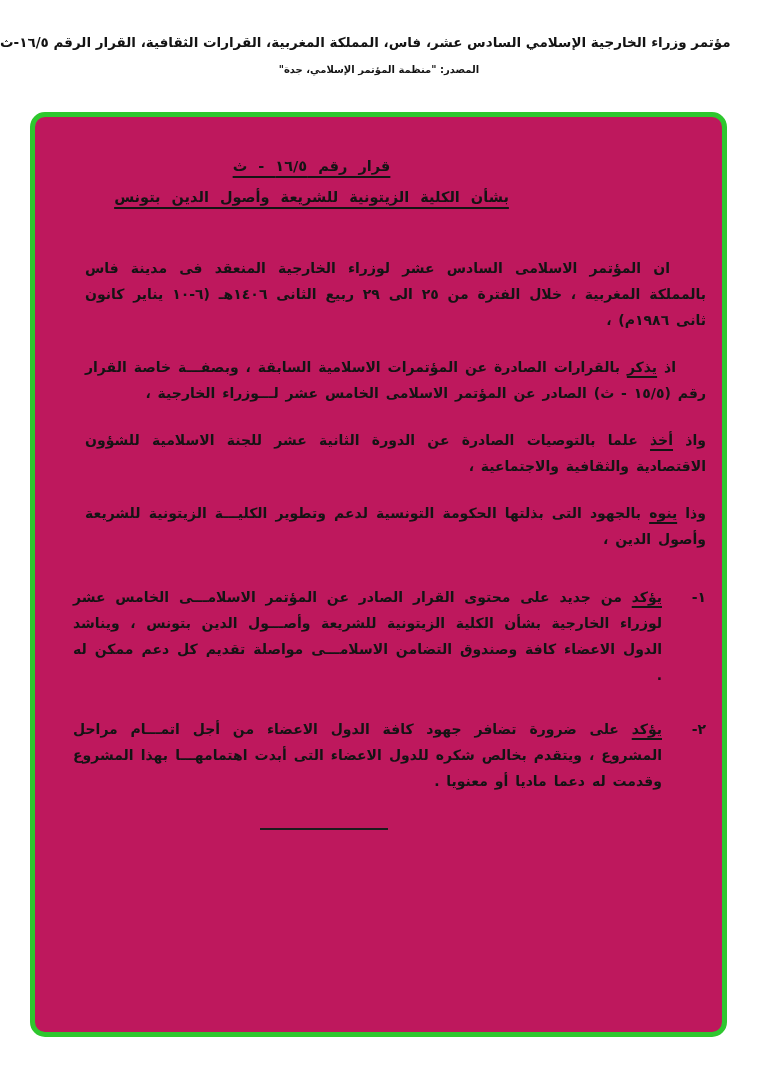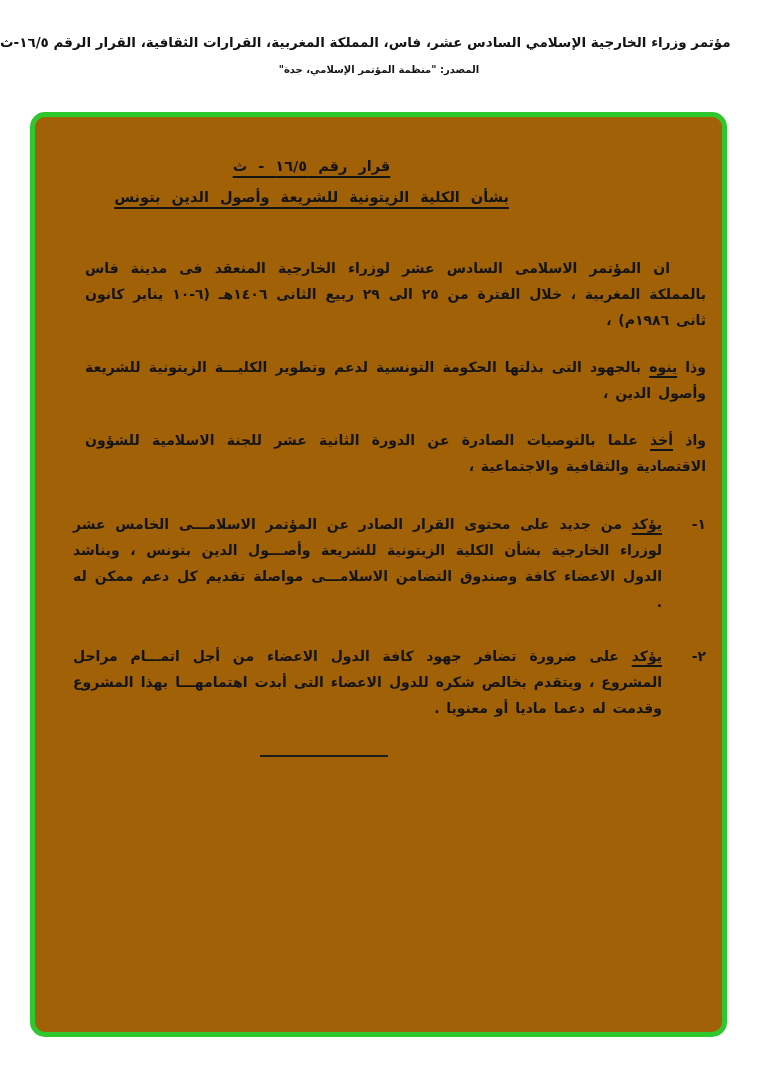--- a/index.html
+++ b/index.html
@@ -19,21 +19,21 @@
   .top-source {
     position: absolute; top: 63px; left: 0; width: 100%;
     text-align: center; direction: rtl;
     font-weight: bold; font-size: 10px; line-height: 14px;
   }
   .doc-box {
     position: absolute; left: 30px; top: 112px;
     width: 697px; height: 925px;
     border: 5px solid #2ec72e; border-radius: 15px;
     box-sizing: border-box;
-    background: #a16207;
+    background: #be185d;
   }
   .doc-content {
     position: absolute; top: 34px; right: 16px; left: 38px;
     direction: rtl;
     font-weight: bold; font-size: 14px; line-height: 26px;
     text-align: justify;
     word-spacing: 2px;
   }
   .title-wrap {
     text-align: center;
@@ -74,22 +74,23 @@
 
 <div class="doc-box" style="border-color: rgb(46, 199, 46);">
   <div class="doc-content">
 
     <div class="title-wrap">
       <div class="title-line">قرار رقم ١٦/٥ - ث</div>
       <div class="title-line">بشأن الكلية الزيتونية للشريعة وأصول الدين بتونس</div>
     </div>
 
     <p class="para indent-lg"><span>ان المؤتمر الاسلامى السادس عشر لوزراء الخارجية المنعقد فى مدينة فاس بالمملكة المغربية ، خلال الفترة من ٢٥ الى ٢٩ ربيع الثانى ١٤٠٦هـ (٦-١٠ يناير كانون ثانى ١٩٨٦م) ،</span></p>
+    <p class="para indent-md"><span>اذ </span><span class="ul">يذكر</span><span> بالقرارات الصادرة عن المؤتمرات الاسلامية السابقة ، وبصفـــة خاصة القرار رقم (١٥/٥ - ث) الصادر عن المؤتمر الاسلامى الخامس عشر لـــوزراء الخارجية ،</span></p>
+    <p class="para"><span>واذ </span><span class="ul">أخذ</span><span> علما بالتوصيات الصادرة عن الدورة الثانية عشر للجنة الاسلامية للشؤون الاقتصادية والثقافية والاجتماعية ،</span></p>
     <p class="para"><span>وذا </span><span class="ul">ينوه</span><span> بالجهود التى بذلتها الحكومة التونسية لدعم وتطوير الكليـــة الزيتونية للشريعة وأصول الدين ،</span></p>
-    <p class="para"><span>واذ </span><span class="ul">أخذ</span><span> علما بالتوصيات الصادرة عن الدورة الثانية عشر للجنة الاسلامية للشؤون الاقتصادية والثقافية والاجتماعية ،</span></p>
 
     <div class="items">
       <div class="item">
         <div class="item-num">١-</div>
         <div class="item-text"><span class="ul">يؤكد</span><span> من جديد على محتوى القرار الصادر عن المؤتمر الاسلامـــى الخامس عشر لوزراء الخارجية بشأن الكلية الزيتونية للشريعة وأصـــول الدين بتونس ، ويناشد الدول الاعضاء كافة وصندوق التضامن الاسلامـــى مواصلة تقديم كل دعم ممكن له .</span></div>
       </div>
       <div class="item">
         <div class="item-num">٢-</div>
         <div class="item-text"><span class="ul">يؤكد</span><span> على ضرورة تضافر جهود كافة الدول الاعضاء من أجل اتمـــام مراحل المشروع ، ويتقدم بخالص شكره للدول الاعضاء التى أبدت اهتمامهـــا بهذا المشروع وقدمت له دعما ماديا أو معنويا .</span></div>
       </div>

